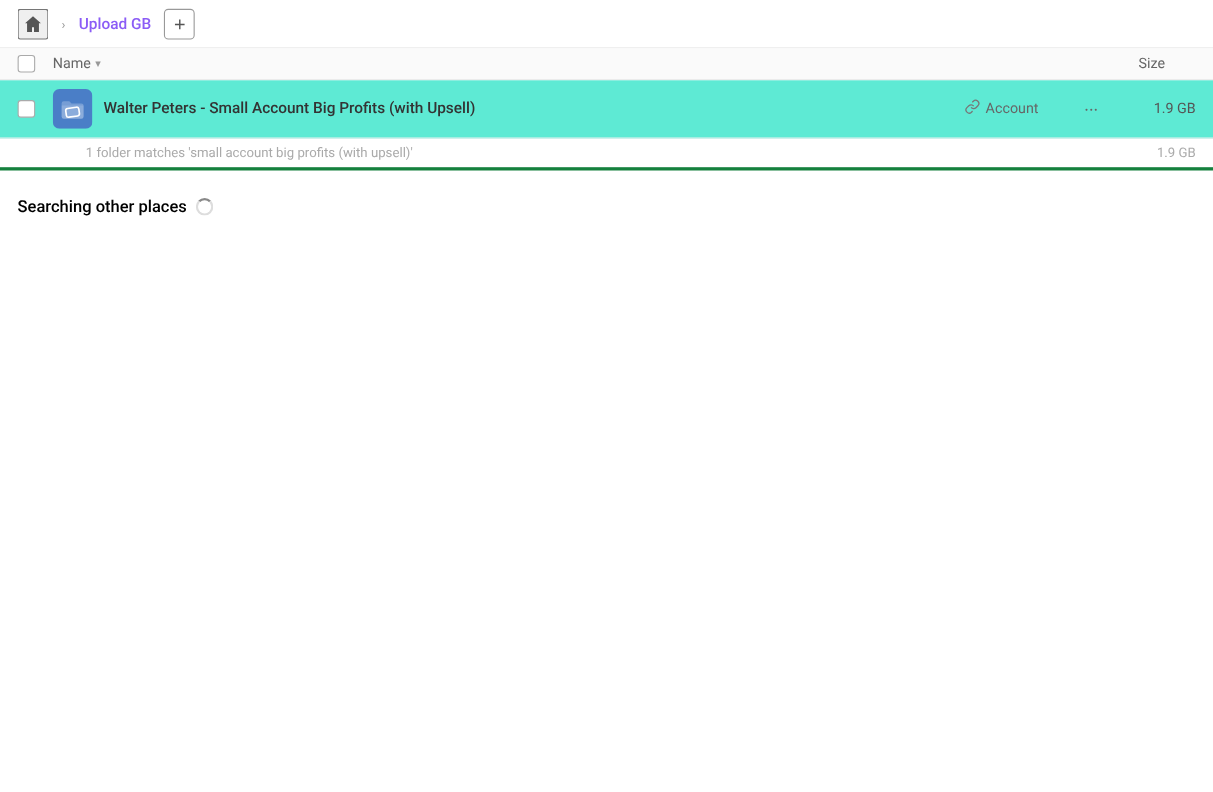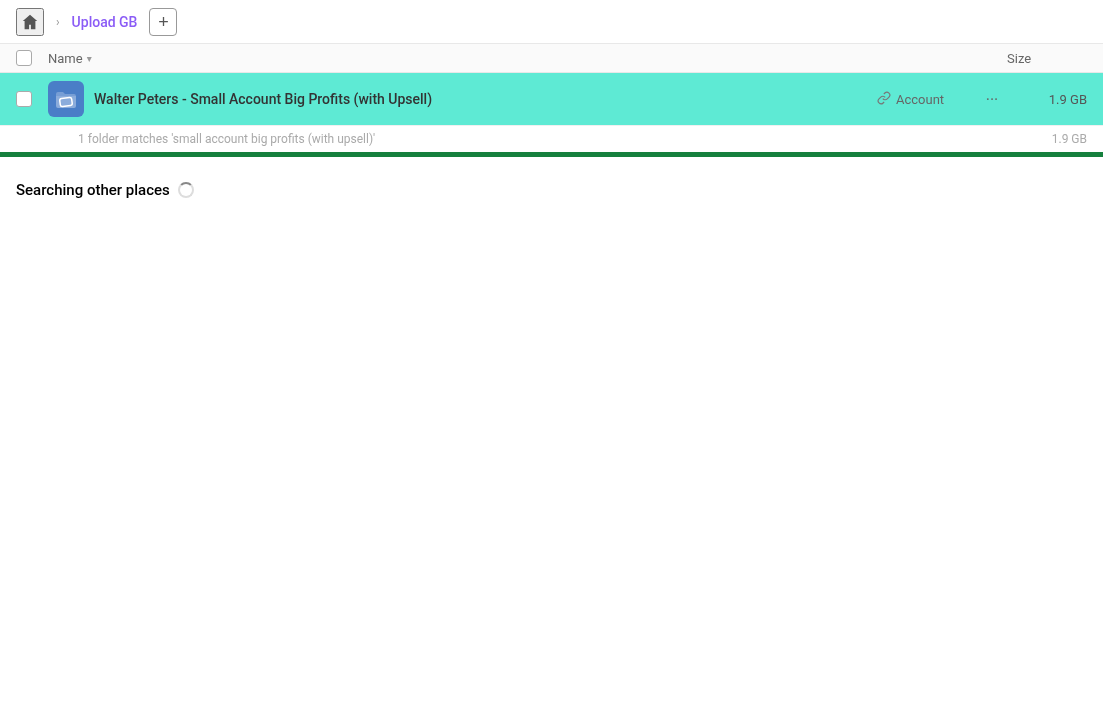--- a/index.html
+++ b/index.html
@@ -87,21 +87,21 @@
       display: flex;
       align-items: center;
       gap: 4px;
       font-size: 13px;
       color: #666;
       cursor: pointer;
     }
 
     .size-col {
       width: 80px;
-      text-align: left;
+      text-align: center;
       font-size: 13px;
       color: #666;
     }
 
     .actions-spacer {
       width: 80px;
     }
 
     .file-row {
       display: flex;
@@ -163,21 +163,21 @@
       width: 80px;
       text-align: right;
       font-size: 13px;
       color: #555;
     }
 
     .summary-row {
       display: flex;
       align-items: center;
       padding: 6px 16px 6px 78px;
-      border-bottom: 5px solid #15803d;
+      border-bottom: 3px solid #15803d;
     }
 
     .summary-text {
       flex: 1;
       font-size: 12px;
       color: #aaa;
     }
 
     .summary-size {
       width: 80px;

